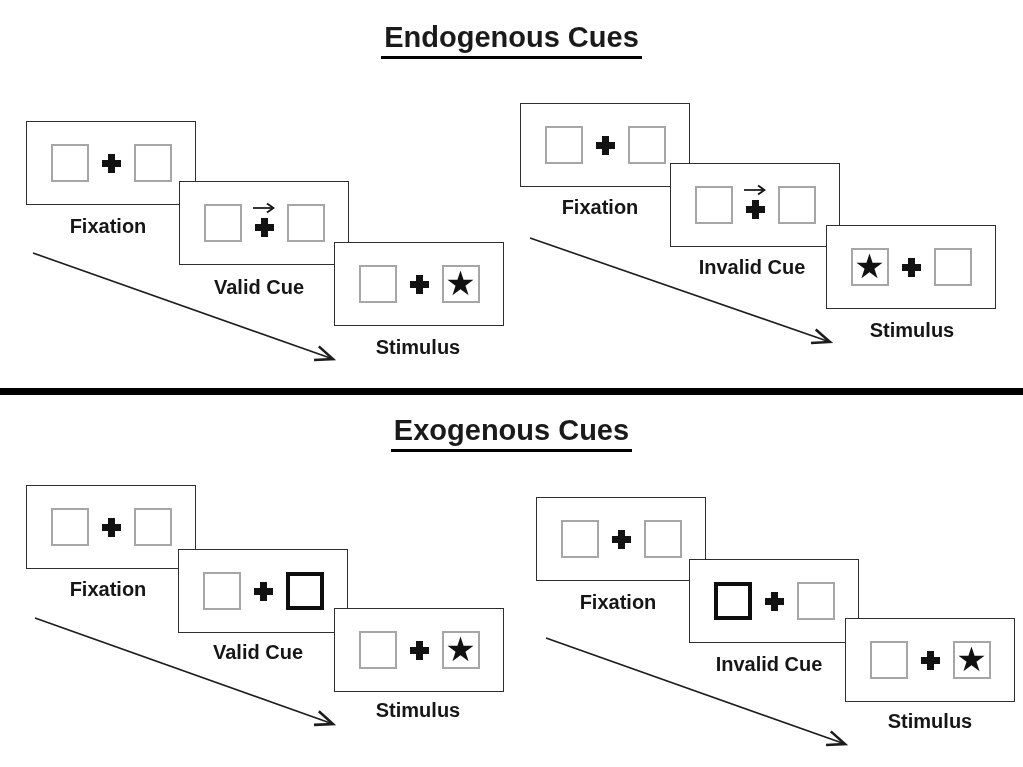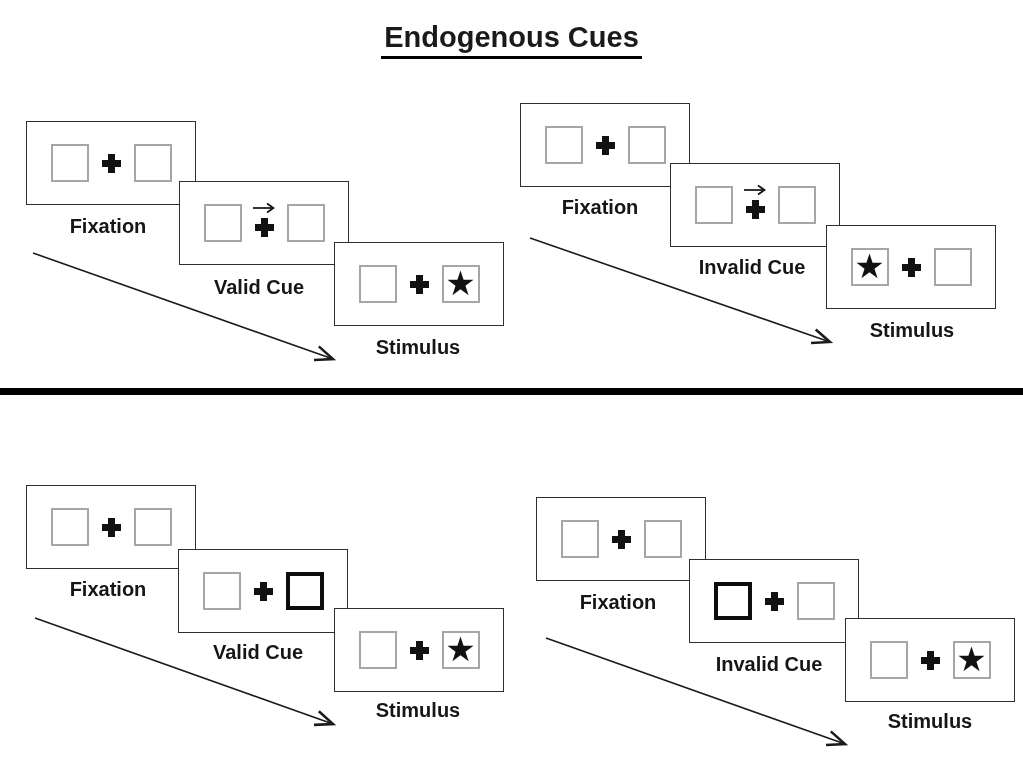--- a/index.html
+++ b/index.html
@@ -130,20 +130,23 @@
       </span>
     <span class="cross-wrap">
         <span class="cross"></span>
       </span>
     <span class="box"></span>
   </div>
   <div class="plabeL plabel" style="left:827px;top:319px;">Stimulus</div>
 
   <div class="divider"></div>
 
+  <div class="title" style="top:415px;">
+    <span class="title-text">Exogenous Cues</span>
+  </div>
 
   <svg class="tl-arrow" style="left:30px;top:613px;" width="315" height="122">
     <defs>
         <marker id="ah3" markerWidth="16" markerHeight="14" refX="12" refY="5.5" orient="auto">
           <path d="M1,1 L12,5.5 L1,10" fill="none" stroke="#1c1c1c" stroke-width="1.6"></path>
         </marker>
       </defs>
     <line x1="5" y1="5" x2="303" y2="111" stroke="#1c1c1c" stroke-width="1.6" marker-end="url(#ah3)"></line>
   </svg>
   <svg class="tl-arrow" style="left:541px;top:633px;" width="315" height="122">

